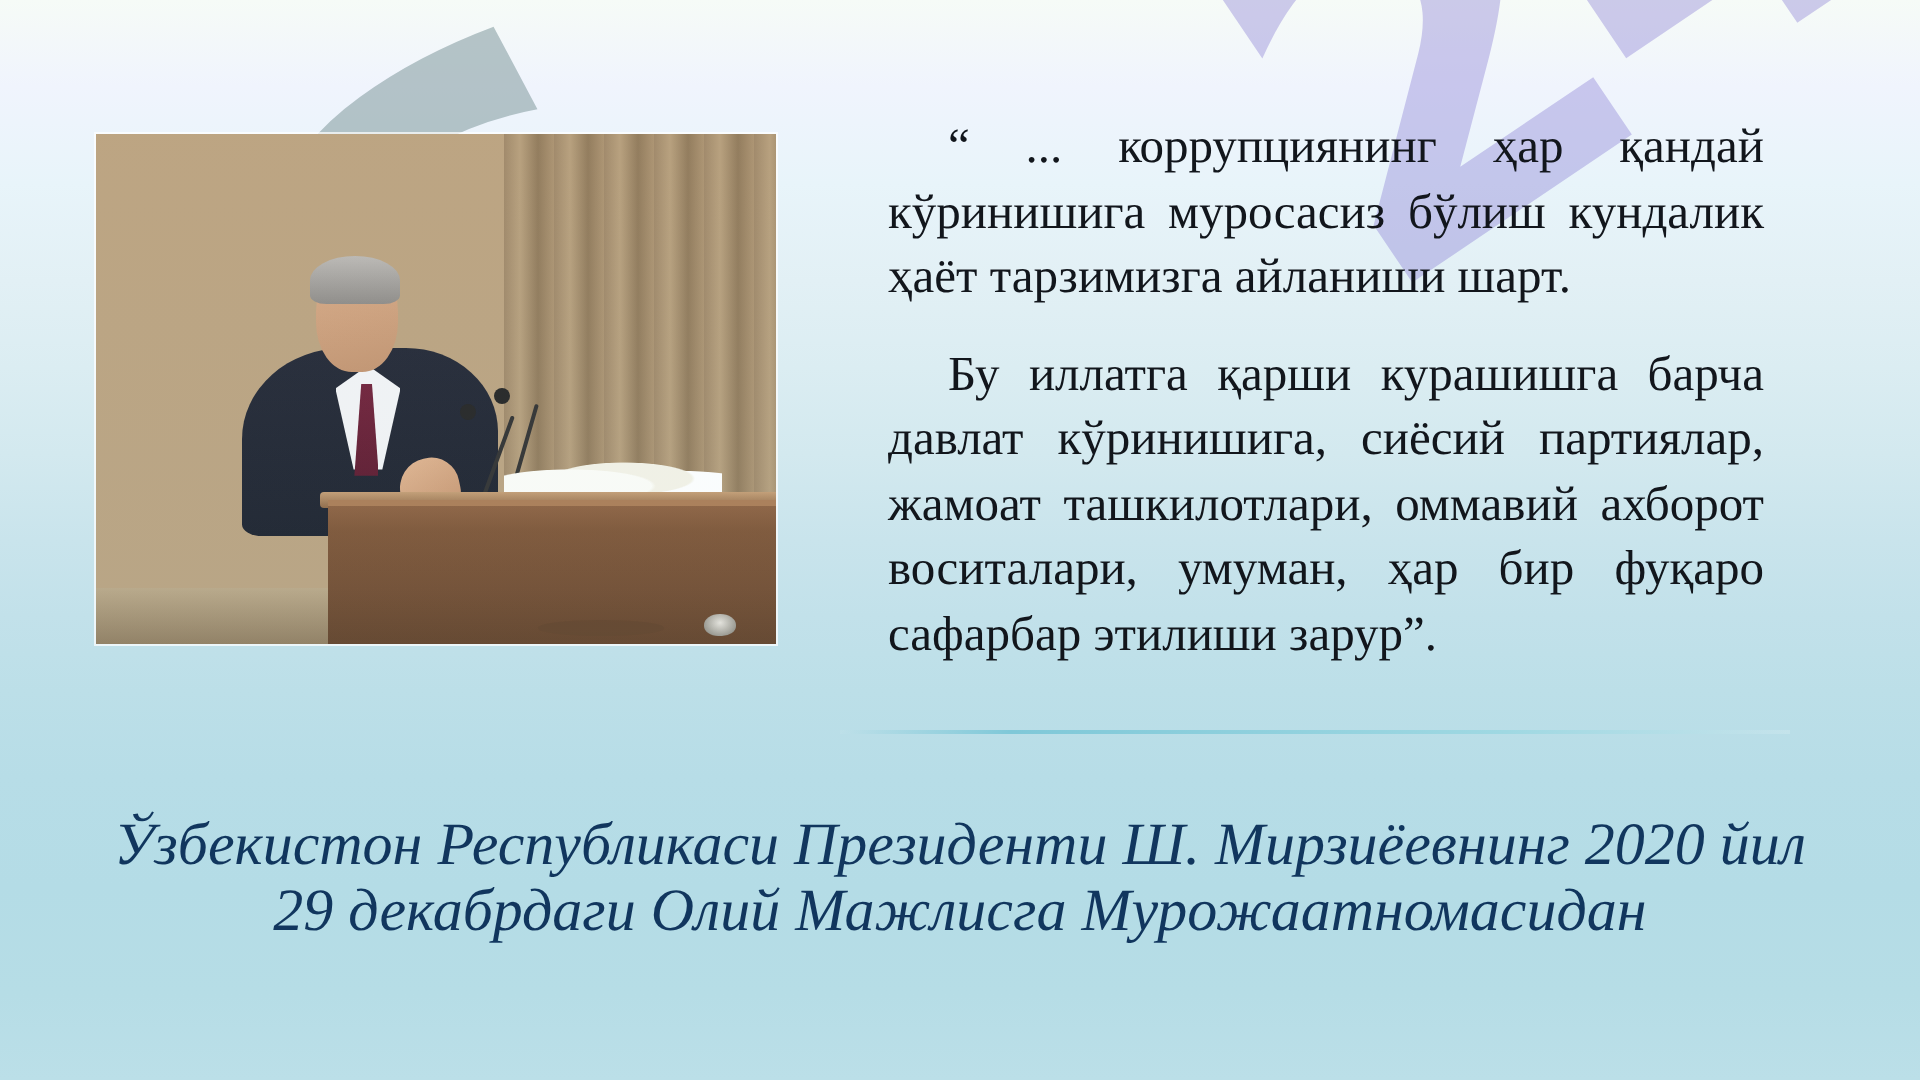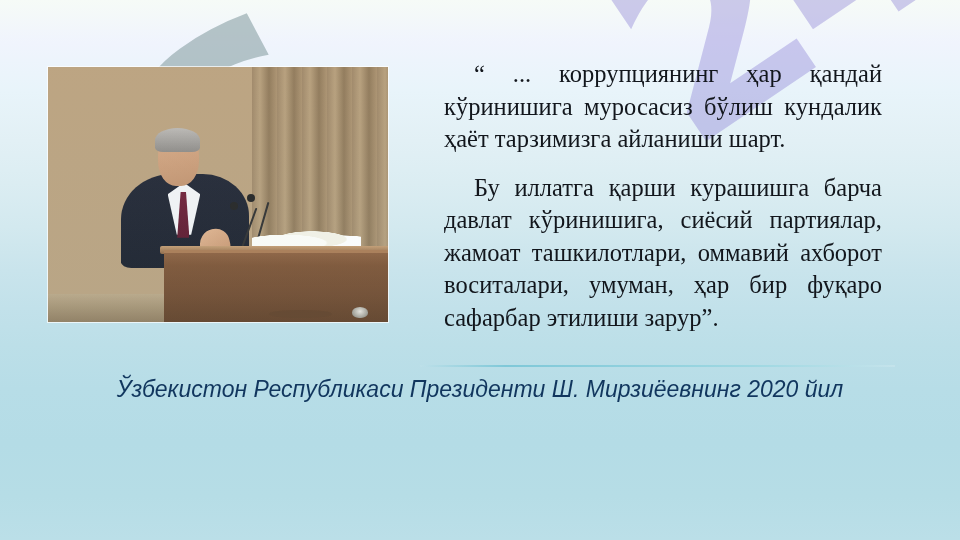--- a/index.html
+++ b/index.html
@@ -168,25 +168,25 @@
   .quote p{margin:16px;text-indent:30px;}
 
   
   .divider{
     position:absolute;left:420px;top:365px;width:475px;height:2px;
     background:linear-gradient(90deg,rgba(255,255,255,.05),#7fc8d8 18%,#9fd8e2 70%,rgba(255,255,255,.15));
   }
 
   
   .attrib{
-    position:absolute;left:40px;top:373px;width:880px;
+    position:absolute;left:40px;top:406px;width:880px;
     text-align:center;
-    font-family:Liberation Sans, sans-serif;
+    font-family:Liberation Serif, serif;
     font-style:italic;
-    font-size:23px;
+    font-size:30px;
     line-height:33px;
     color:#11365e;
   }
   .attrib div{white-space:nowrap;}
 </style>
 </head>
 <body>
 
 <div id="slide">
 
@@ -227,15 +227,16 @@
 
   <div class="quote">
     <p>“ ... коррупциянинг ҳар қандай кўринишига муросасиз бўлиш кундалик ҳаёт тарзимизга айланиши шарт.</p>
     <p>Бу иллатга қарши курашишга барча давлат кўринишига, сиёсий партиялар, жамоат ташкилотлари, оммавий ахборот воситалари, умуман, ҳар бир фуқаро сафарбар этилиши зарур”.</p>
   </div>
 
   <div class="divider"></div>
 
   <div class="attrib">
     <div>Ўзбекистон Республикаси Президенти Ш. Мирзиёевнинг 2020 йил</div>
+    <div>29 декабрдаги Олий Мажлисга Мурожаатномасидан</div>
   </div>
 
 </div>
 
 </body></html>

